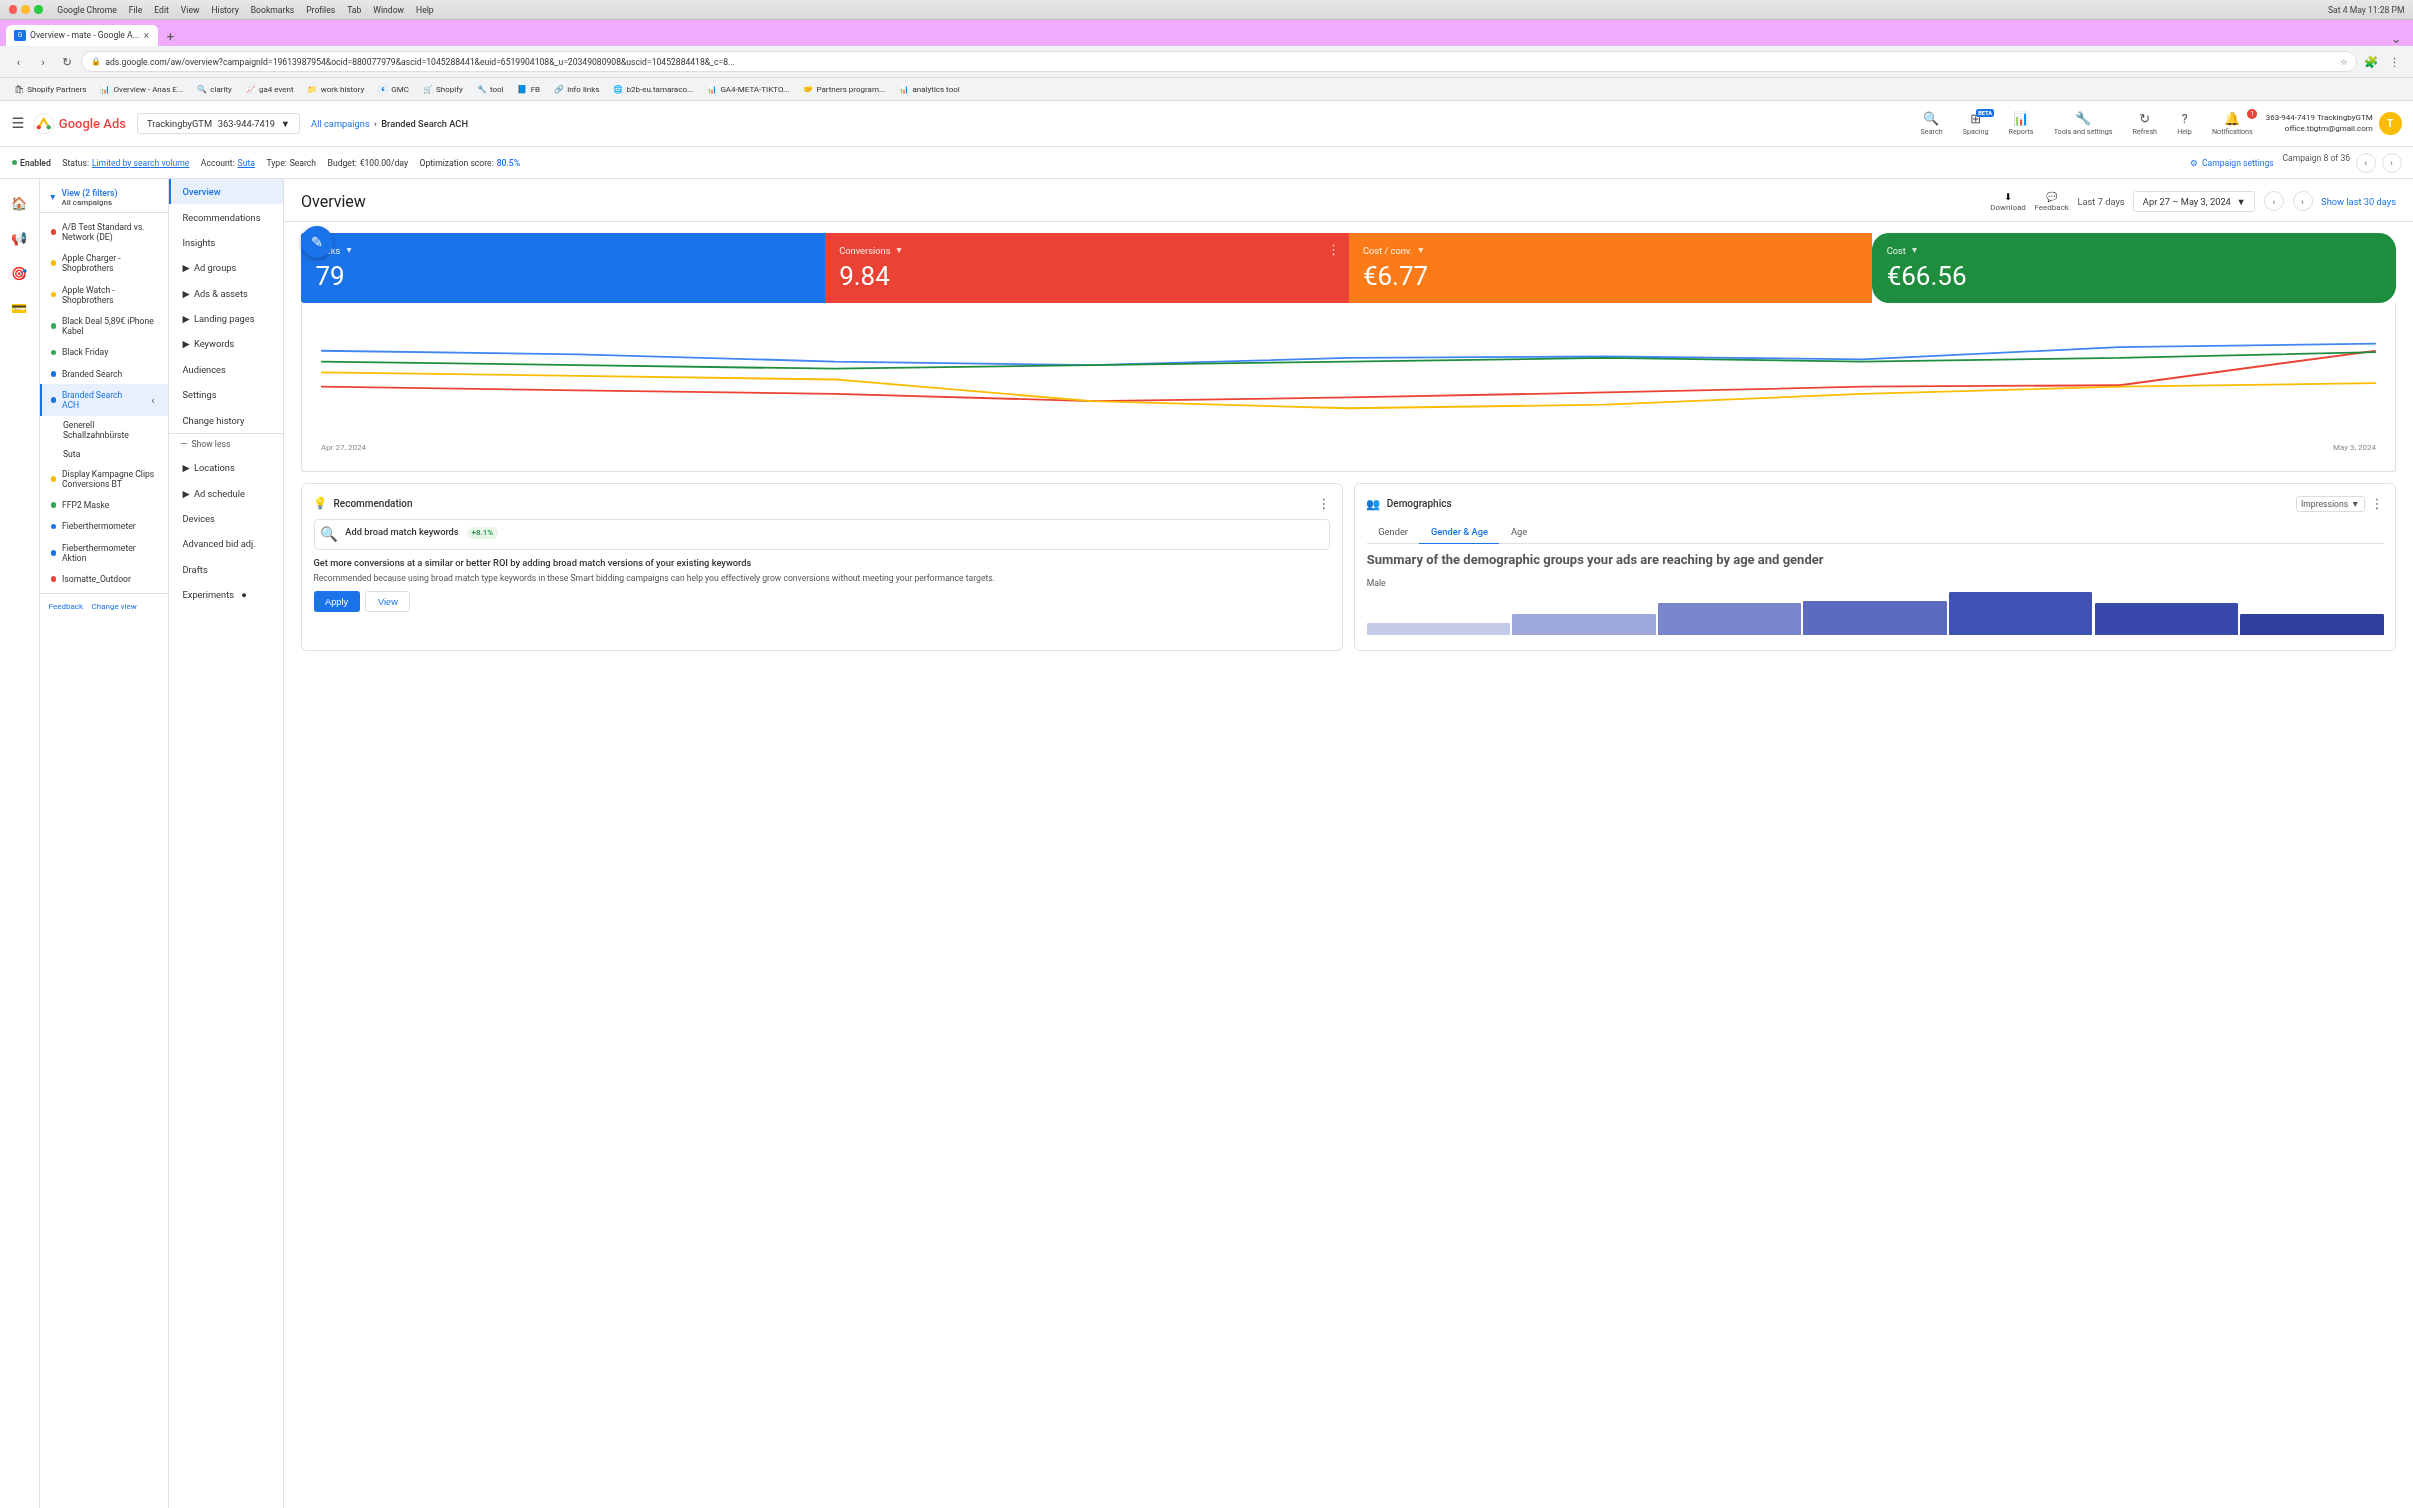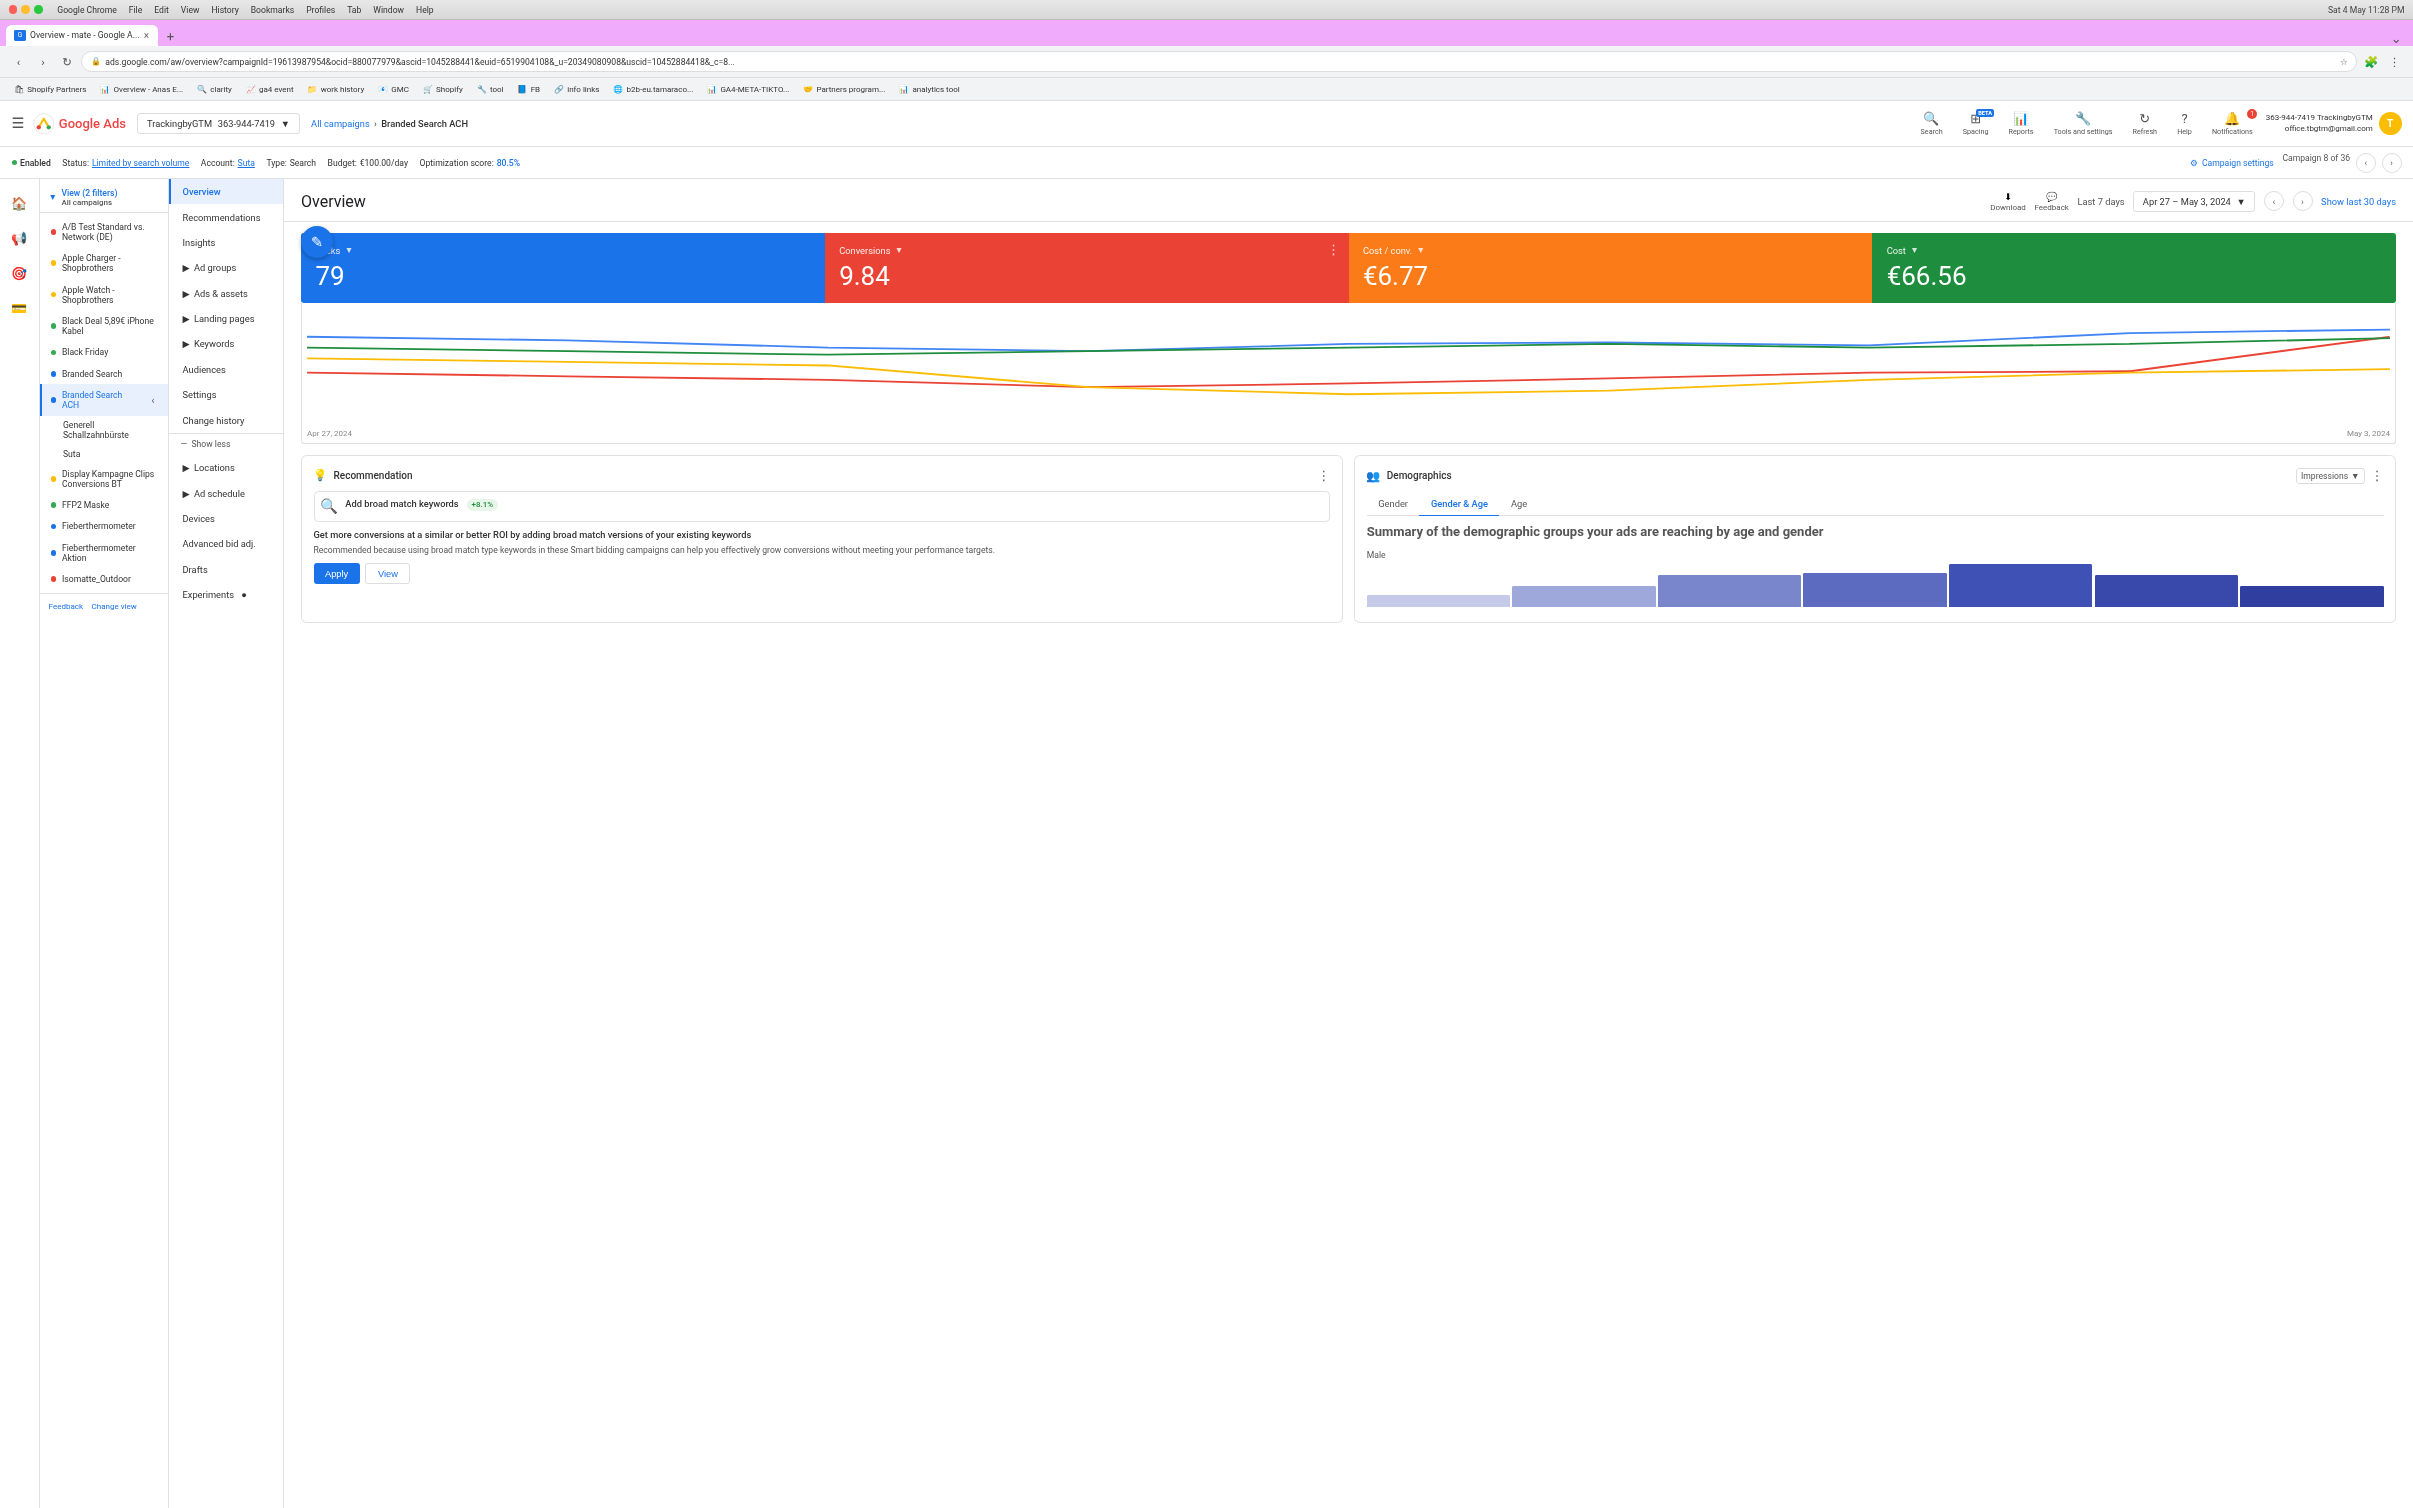--- a/index.html
+++ b/index.html
@@ -356,21 +356,21 @@
     .metrics-cards { display: flex; border-radius: 2.9px; overflow: hidden; margin-bottom: 0; }
     .metric-card {
       flex: 1;
       padding: 11.5px 14.4px;
       color: white;
       position: relative;
     }
     .metric-card.blue { background: #1a73e8; }
     .metric-card.red { background: #ea4335; }
     .metric-card.orange { background: #fa7b17; }
-    .metric-card.green { background: #1e8e3e; }
+    .metric-card.green { background: #1e8e3e; border-radius: 17px; }
     .metric-header { display: flex; align-items: center; gap: 4.3px; margin-bottom: 5.7px; }
     .metric-label { font-size: 9.3px; opacity: 0.9; }
     .metric-dropdown { font-size: 8.6px; opacity: 0.8; cursor: pointer; }
     .metric-value { font-size: 26px; font-weight: 400; }
     .metric-more { position: absolute; top: 8.6px; right: 8.6px; color: white; opacity: 0.8; cursor: pointer; font-size: 13px; }
     .chart-dates { display: flex; justify-content: space-between; font-size: 8px; color: #888; margin-top: 5.7px; }
 
     
     .bottom-cards { display: flex; gap: 11.5px; padding: 0 17px 11.5px; }
     .card {
@@ -806,21 +806,21 @@
           </div>
           <div class="metric-card green">
             <div class="metric-header">
               <span class="metric-label">Cost</span>
               <span class="metric-dropdown">▼</span>
             </div>
             <div class="metric-value">€66.56</div>
           </div>
         </div>
 
-        <div style="border: 0.7px solid #e0e0e0; border-top:none; border-radius:0 0 2.9px 2.9px; padding:5px; background:#fff; position:relative;">
+        <div style="border: 0.7px solid #e0e0e0; border-top:none; border-radius:0 0 2.9px 2.9px; padding:19px; background:#fff; position:relative;">
           <svg width="100%" height="115" viewBox="0 0 800 160" preserveAspectRatio="none">
 
             <polyline points="0,40 100,45 200,55 300,60 400,50 500,48 600,52 700,35 800,30" fill="none" stroke="#4285f4" stroke-width="2.5"></polyline>
 
             <polyline points="0,90 100,95 200,100 300,110 400,105 500,98 600,90 700,88 800,40" fill="none" stroke="#ea4335" stroke-width="2.5"></polyline>
 
             <polyline points="0,70 100,75 200,80 300,110 400,120 500,115 600,100 700,90 800,85" fill="none" stroke="#fbbc04" stroke-width="2.5"></polyline>
 
             <polyline points="0,55 100,60 200,65 300,60 400,55 500,50 600,55 700,50 800,42" fill="none" stroke="#1e8e3e" stroke-width="2.5"></polyline>
           </svg>

